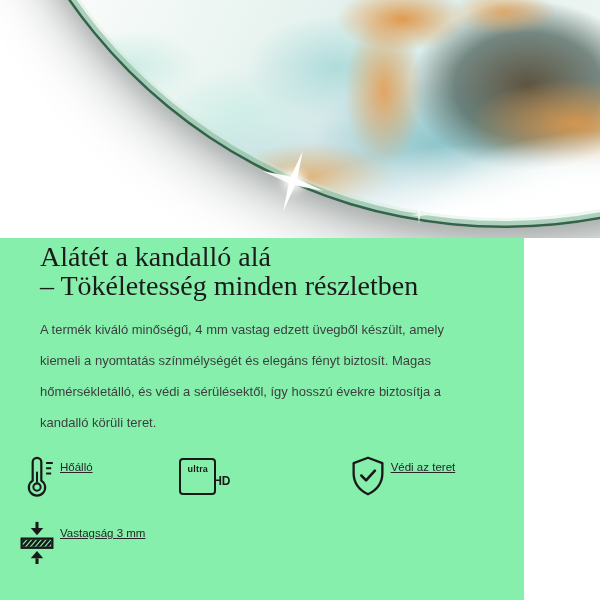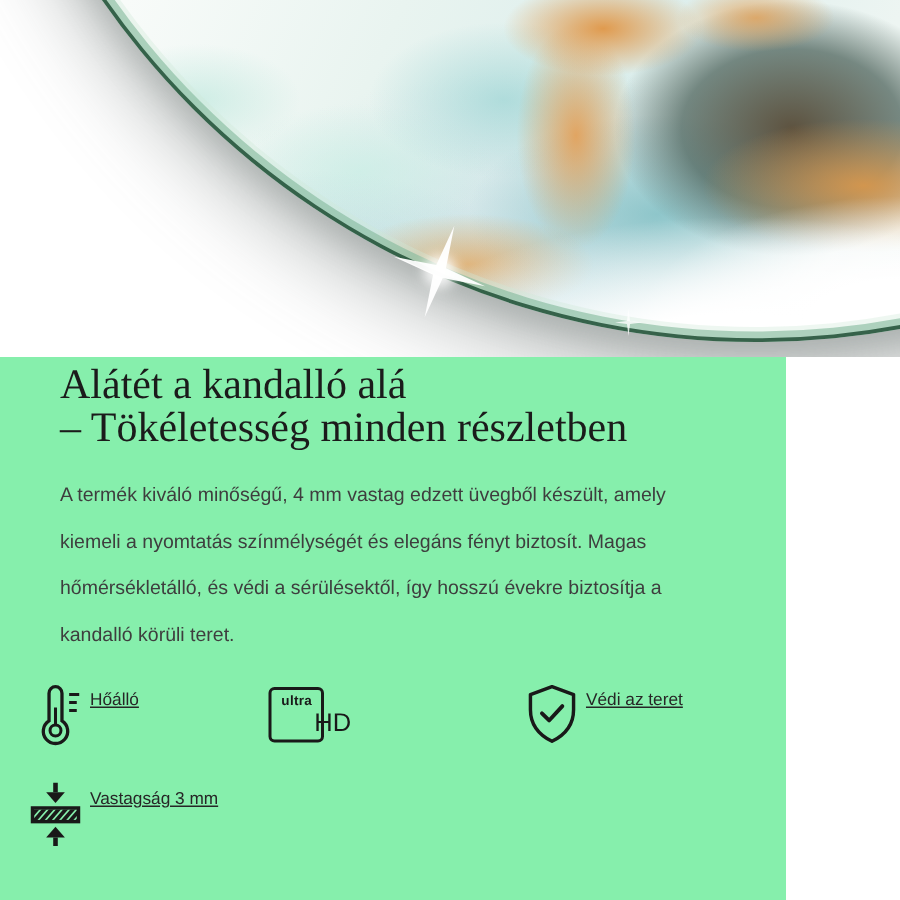--- a/index.html
+++ b/index.html
@@ -102,21 +102,21 @@
   }
   .uhd-box {
     width:37px; height:37px;
     border:2.5px solid #191919;
     border-radius:4px;
     display:flex; flex-direction:column;
     align-items:center; justify-content:center;
     color:#191919; line-height:1;
   }
   .uhd-top { font-size:9px; font-weight:600; letter-spacing:0.2px; }
-  .uhd-bottom { font-size:17px; font-weight:400; margin-top:1px;margin-left:48px; }
+  .uhd-bottom { font-size:12px; font-weight:700; margin-top:1px;margin-left:48px; }
 </style>
 </head>
 <body>
 
 <div class="page">
 
   <div class="hero">
     <div class="glass-pattern"></div>
     <div class="glass-edge"></div>
     <svg class="sparkle sparkle-main" viewBox="0 0 66 66">

